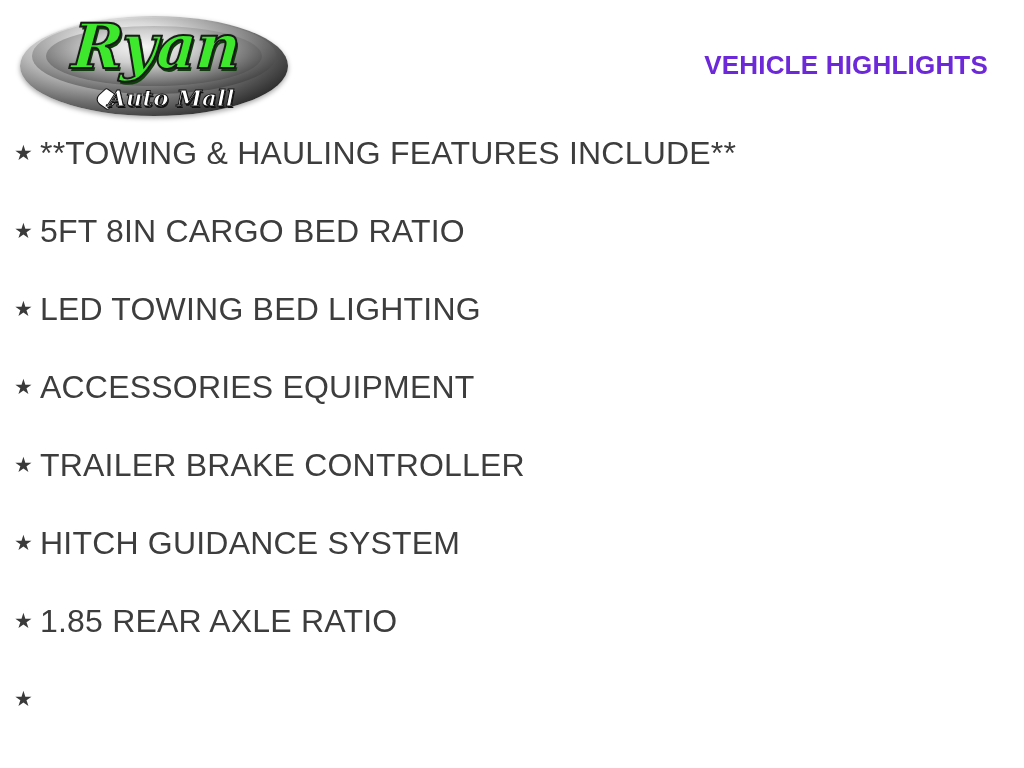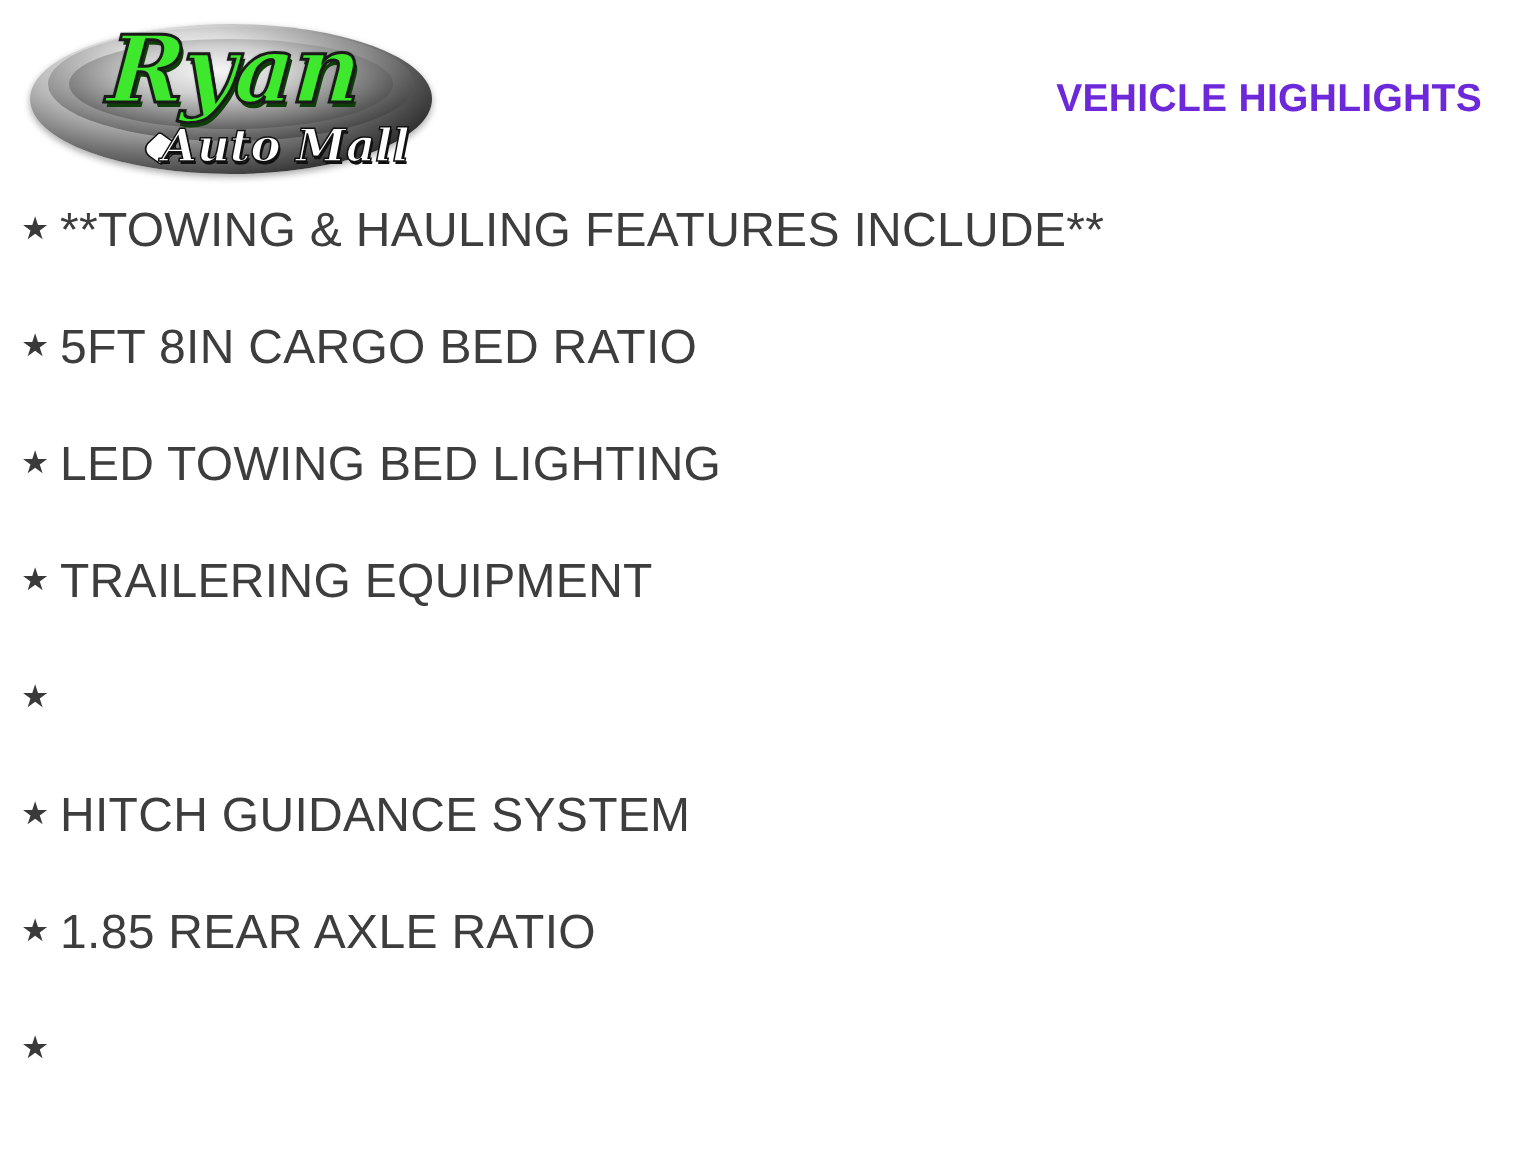--- a/index.html
+++ b/index.html
@@ -84,21 +84,21 @@
     white-space: nowrap;
   }
   .logo-sub {
     position: absolute;
     left: 96px;
     top: 78px;
     width: 180px;
     font-family: "DejaVu Serif", serif;
     font-weight: bold;
     font-style: italic;
-    font-size: 30px;
+    font-size: 23px;
     line-height: 28px;
     color: #ffffff;
     -webkit-text-stroke: 1px #101010;
     text-shadow: 1px 2px 0 #101010;
     white-space: nowrap;
   }
   .logo-swoosh {
     position: absolute;
     left: 86px;
     top: 84px;
@@ -181,25 +181,26 @@
       <span class="feature-text">5FT 8IN CARGO BED RATIO</span>
     </div>
 
     <div class="feature-row">
       <span class="bullet">★</span>
       <span class="feature-text">LED TOWING BED LIGHTING</span>
     </div>
 
     <div class="feature-row">
       <span class="bullet">★</span>
-      <span class="feature-text">TRAILERING EQUIPMENT</span>
-    </div>
-
-    <div class="feature-row">
-      <span class="bullet">★</span>
+      <span class="feature-text">ACCESSORIES EQUIPMENT</span>
+    </div>
+
+    <div class="feature-row">
+      <span class="bullet">★</span>
+      <span class="feature-text">TRAILER BRAKE CONTROLLER</span>
     </div>
 
     <div class="feature-row">
       <span class="bullet">★</span>
       <span class="feature-text">HITCH GUIDANCE SYSTEM</span>
     </div>
 
     <div class="feature-row">
       <span class="bullet">★</span>
       <span class="feature-text">1.85 REAR AXLE RATIO</span>

